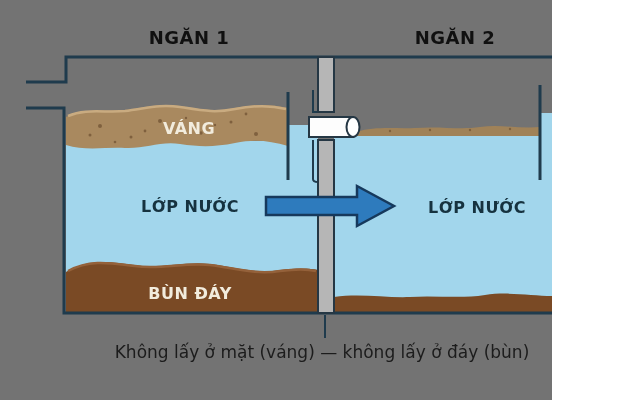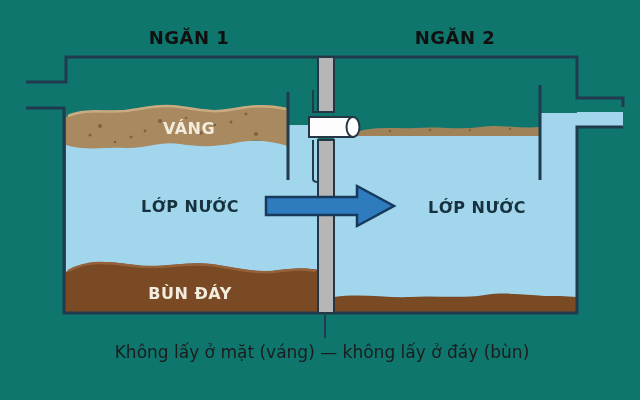--- a/index.html
+++ b/index.html
@@ -1,17 +1,17 @@
 <!DOCTYPE html>
 <html><head>
 <meta charset="utf-8">
 <style>
   html,body{margin:0;padding:0;background:#ffffff;}
   .stage{
-    position:relative;width:640px;height:400px;background:#0f766e;overflow:hidden;
+    position:relative;width:552px;height:400px;background:#737373;overflow:hidden;
     font-family:"DejaVu Sans","Liberation Sans",sans-serif;
   }
   svg{display:block;}
   text{font-family:"DejaVu Sans","Liberation Sans",sans-serif;}
   .hdr{font-size:18px;font-weight:bold;fill:#101010;letter-spacing:.5px;}
   .lbl-light{font-size:16px;font-weight:bold;fill:#f2ecdd;letter-spacing:.5px;}
   .lbl-dark{font-size:16px;font-weight:bold;fill:#16323f;letter-spacing:.5px;}
   .cap{font-size:17px;fill:#1c1c1c;}
 </style>
 </head>

